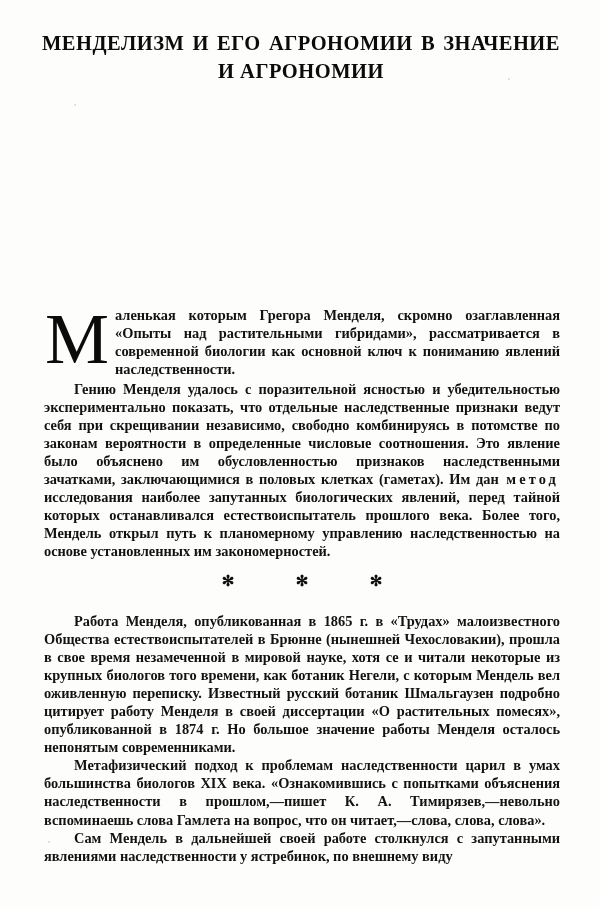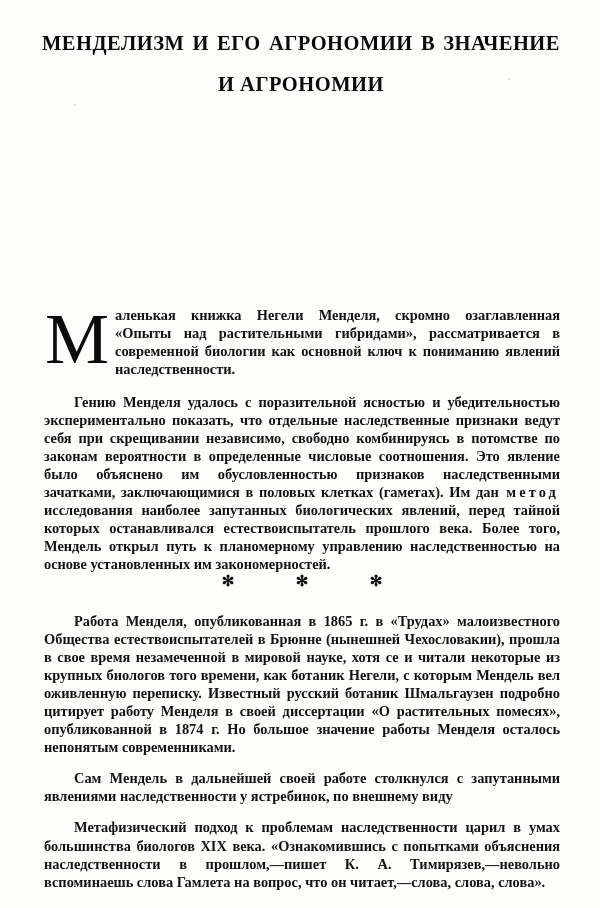--- a/index.html
+++ b/index.html
@@ -42,21 +42,21 @@
     white-space: nowrap;
   }
   .title-line-1 {
     display: flex;
     justify-content: space-between;
     width: 518px;
   }
   .title-line-2 {
     text-align: center;
     width: 518px;
-    margin-top: 14px;
+    margin-top: 1px;
   }
 
   
   .body-col {
     position: absolute;
     left: 44px;
     top: 306px;
     width: 516px;
   }
 
@@ -65,21 +65,21 @@
     font-weight: 700;
     font-size: 14.4px;
     line-height: 18.05px;
     text-align: justify;
     text-justify: inter-word;
     color: #121212;
     margin: 0;
     -webkit-font-smoothing: none;
   }
   .para + .para {
-    margin-top: 13px;
+    margin-top: 0;
   }
   .indent {
     text-indent: 30px;
   }
 
   
   .dropcap-para {
     position: relative;
     min-height: 74px;
   }
@@ -154,37 +154,37 @@
       <span>АГРОНОМИИ</span>
       <span>В</span>
       <span>ЗНАЧЕНИЕ</span>
     </div>
     <div class="title-line title-line-2">И АГРОНОМИИ</div>
   </div>
 
   <div class="body-col">
 
     <p class="para dropcap-para">
-      <span class="dropcap">М</span><span>аленькая книжка Негели Менделя, скромно озаглавленная «Опыты над растительными гибридами», рассматривается в современной биологии как основной ключ к пониманию явлений наследственности.</span>
+      <span class="dropcap">М</span><span>аленькая которым Грегора Менделя, скромно озаглавленная «Опыты над растительными гибридами», рассматривается в современной биологии как основной ключ к пониманию явлений наследственности.</span>
     </p>
 
     <p class="para indent"><span>Гению Менделя удалось с поразительной ясностью и убедительностью экспериментально показать, что отдельные наследственные признаки ведут себя при скрещивании независимо, свободно комбинируясь в потомстве по законам вероятности в определенные числовые соотношения. Это явление было объяснено им обусловленностью признаков наследственными зачатками, заключающимися в половых клетках (гаметах). Им дан </span><span class="spaced">метод</span><span> исследования наиболее запутанных биологических явлений, перед тайной которых останавливался естествоиспытатель прошлого века. Более того, Мендель открыл путь к планомерному управлению наследственностью на основе установленных им закономерностей.</span></p>
 
   </div>
 
   <div class="separator">
     <span class="stars">
       <span class="star">✻</span><span class="star">✻</span><span class="star">✻</span>
     </span>
   </div>
 
   <div class="body-col-2">
     <p class="para indent">Работа Менделя, опубликованная в 1865 г. в «Трудах» малоизвестного Общества естествоиспытателей в Брюнне (нынешней Чехословакии), прошла в свое время незамеченной в мировой науке, хотя се и читали некоторые из крупных биологов того времени, как ботаник Негели, с которым Мендель вел оживленную переписку. Известный русский ботаник Шмальгаузен подробно цитирует работу Менделя в своей диссертации «О растительных помесях», опубликованной в 1874 г. Но большое значение работы Менделя осталось непонятым современниками.</p>
+    <p class="para indent">Метафизический подход к проблемам наследственности царил в умах большинства биологов XIX века. «Ознакомившись с попытками объяснения наследственности в прошлом,—пишет К. А. Тимирязев,—невольно вспоминаешь слова Гамлета на вопрос, что он читает,—слова, слова, слова».</p>
     <p class="para indent">Сам Мендель в дальнейшей своей работе столкнулся с запутанными явлениями наследственности у ястребинок, по внешнему виду</p>
-    <p class="para indent">Метафизический подход к проблемам наследственности царил в умах большинства биологов XIX века. «Ознакомившись с попытками объяснения наследственности в прошлом,—пишет К. А. Тимирязев,—невольно вспоминаешь слова Гамлета на вопрос, что он читает,—слова, слова, слова».</p>
   </div>
 
   <span class="speckle" style="left:74px; top:104px; width:2px; height:2px;"></span>
   <span class="speckle" style="left:508px; top:78px; width:2px; height:2px;"></span>
   <span class="speckle" style="left:546px; top:539px; width:2px; height:2px;"></span>
   <span class="speckle" style="left:497px; top:533px; width:2px; height:2px;"></span>
   <span class="speckle" style="left:216px; top:714px; width:2px; height:2px;"></span>
   <span class="speckle" style="left:48px; top:841px; width:2px; height:2px;"></span>
 
 </div>

